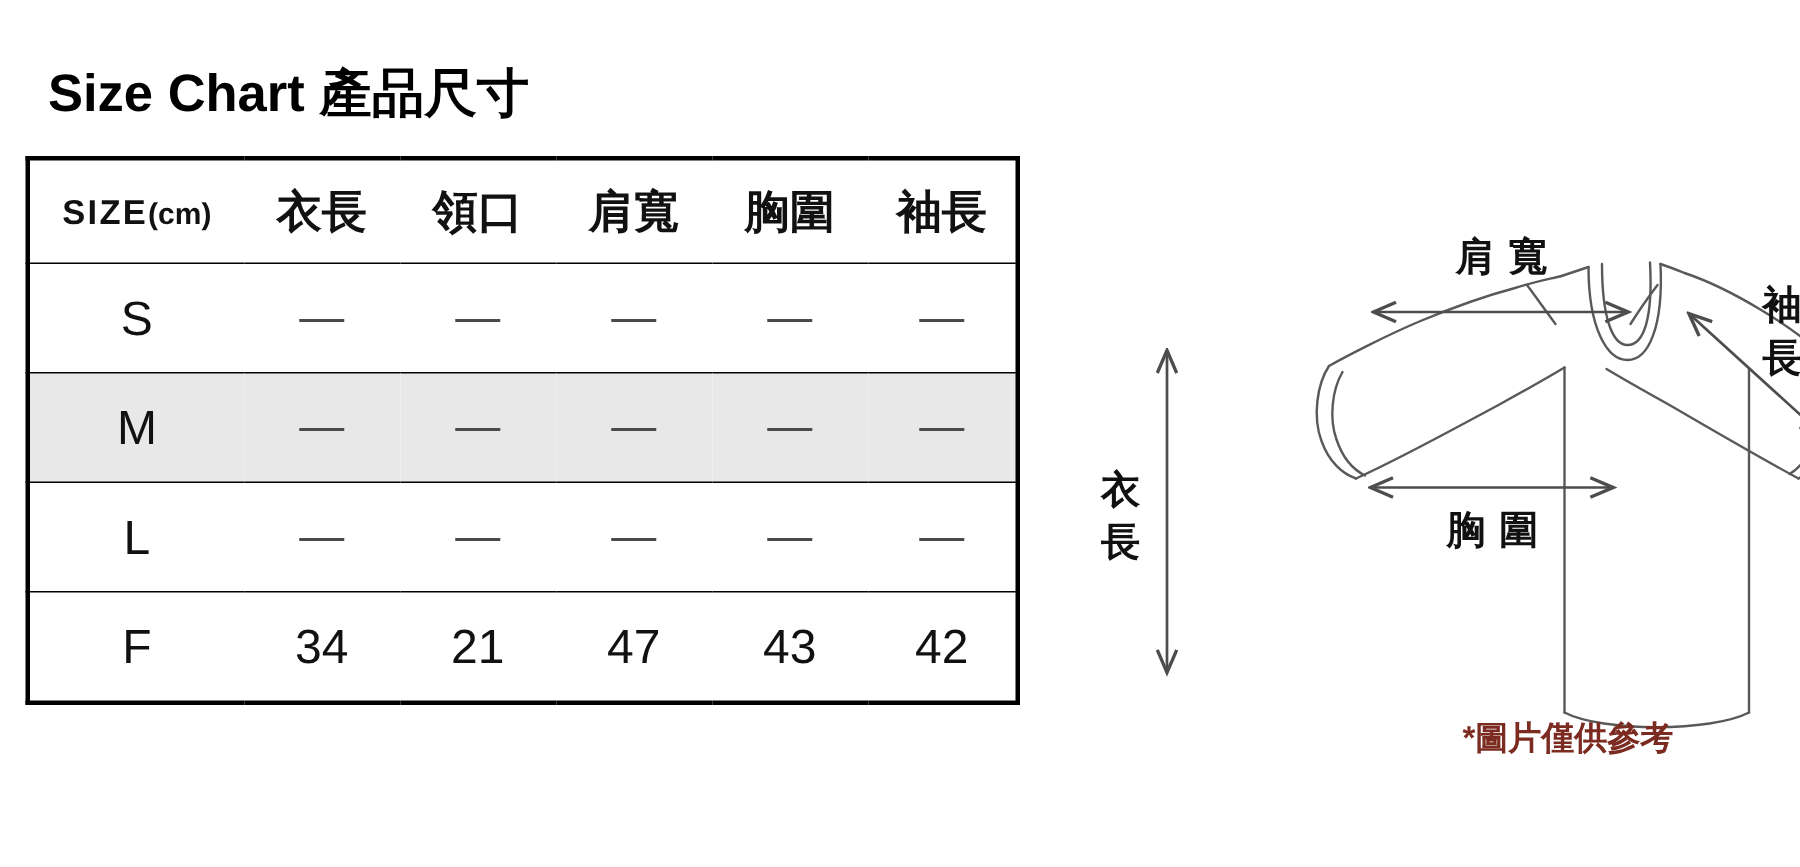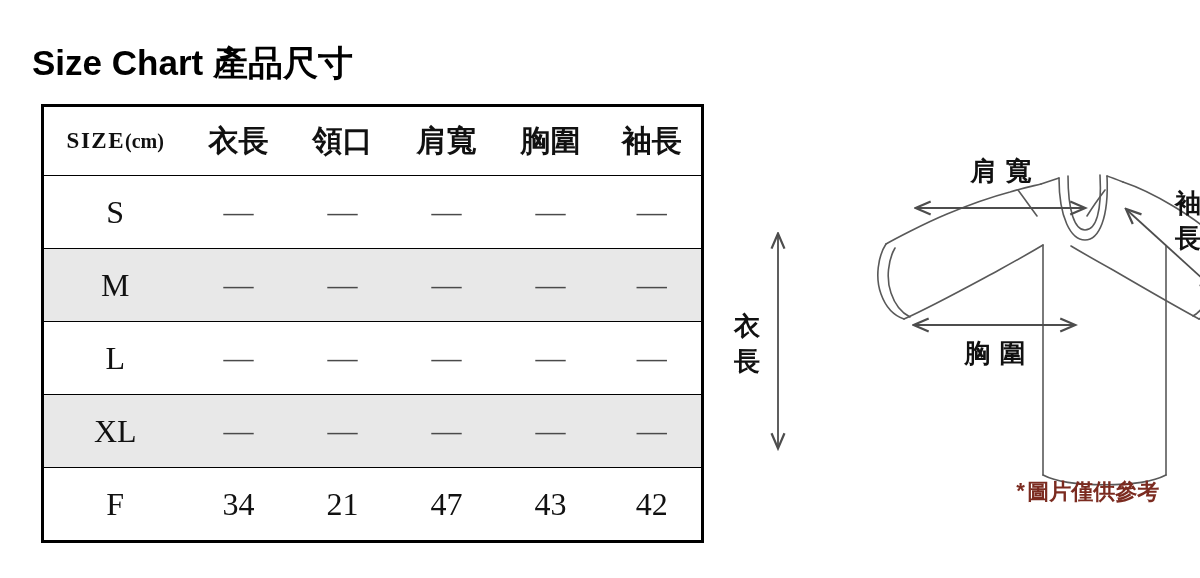--- a/index.html
+++ b/index.html
@@ -24,24 +24,23 @@
     font-size: 35px;
     font-weight: 700;
     letter-spacing: 0px;
     white-space: nowrap;
     line-height: 1.1;
   }
 
   
   #size-table-wrap {
     position: absolute;
-    left: 41px;
+    left: 17px;
     top: 104px;
     width: 660px;
-    font-family: Liberation Serif, serif;
   }
   table.size-table {
     border-collapse: collapse;
     width: 660px;
     table-layout: fixed;
     border: 3px solid #000000;
   }
   table.size-table td,
   table.size-table th {
     border-top: 1.5px solid #000000;
@@ -122,26 +121,25 @@
     stroke: #4d4d4d;
     stroke-width: 1.8;
     fill: none;
   }
 
   
   #footnote {
     position: absolute;
     left: 975px;
     top: 477px;
-    font-family: Liberation Mono, monospace;
+    font-family: Liberation Sans, sans-serif;
     font-size: 22px;
     font-weight: 700;
     color: #7b2b20;
     white-space: nowrap;
-    margin-left: 39px;
   }
 </style>
 </head>
 <body>
 
 <div id="page-title">Size Chart 產品尺寸</div>
 
 <div id="size-table-wrap">
   <table class="size-table">
     <colgroup>
@@ -180,28 +178,20 @@
         <td class="dash">—</td>
       </tr>
       <tr>
         <td class="label">L</td>
         <td class="dash">—</td>
         <td class="dash">—</td>
         <td class="dash">—</td>
         <td class="dash">—</td>
         <td class="dash">—</td>
       </tr>
-      <tr class="shaded">
-        <td class="label">XL</td>
-        <td class="dash">—</td>
-        <td class="dash">—</td>
-        <td class="dash">—</td>
-        <td class="dash">—</td>
-        <td class="dash">—</td>
-      </tr>
       <tr>
         <td class="label">F</td>
         <td>34</td>
         <td>21</td>
         <td>47</td>
         <td>43</td>
         <td>42</td>
       </tr>
     </tbody>
   </table>

